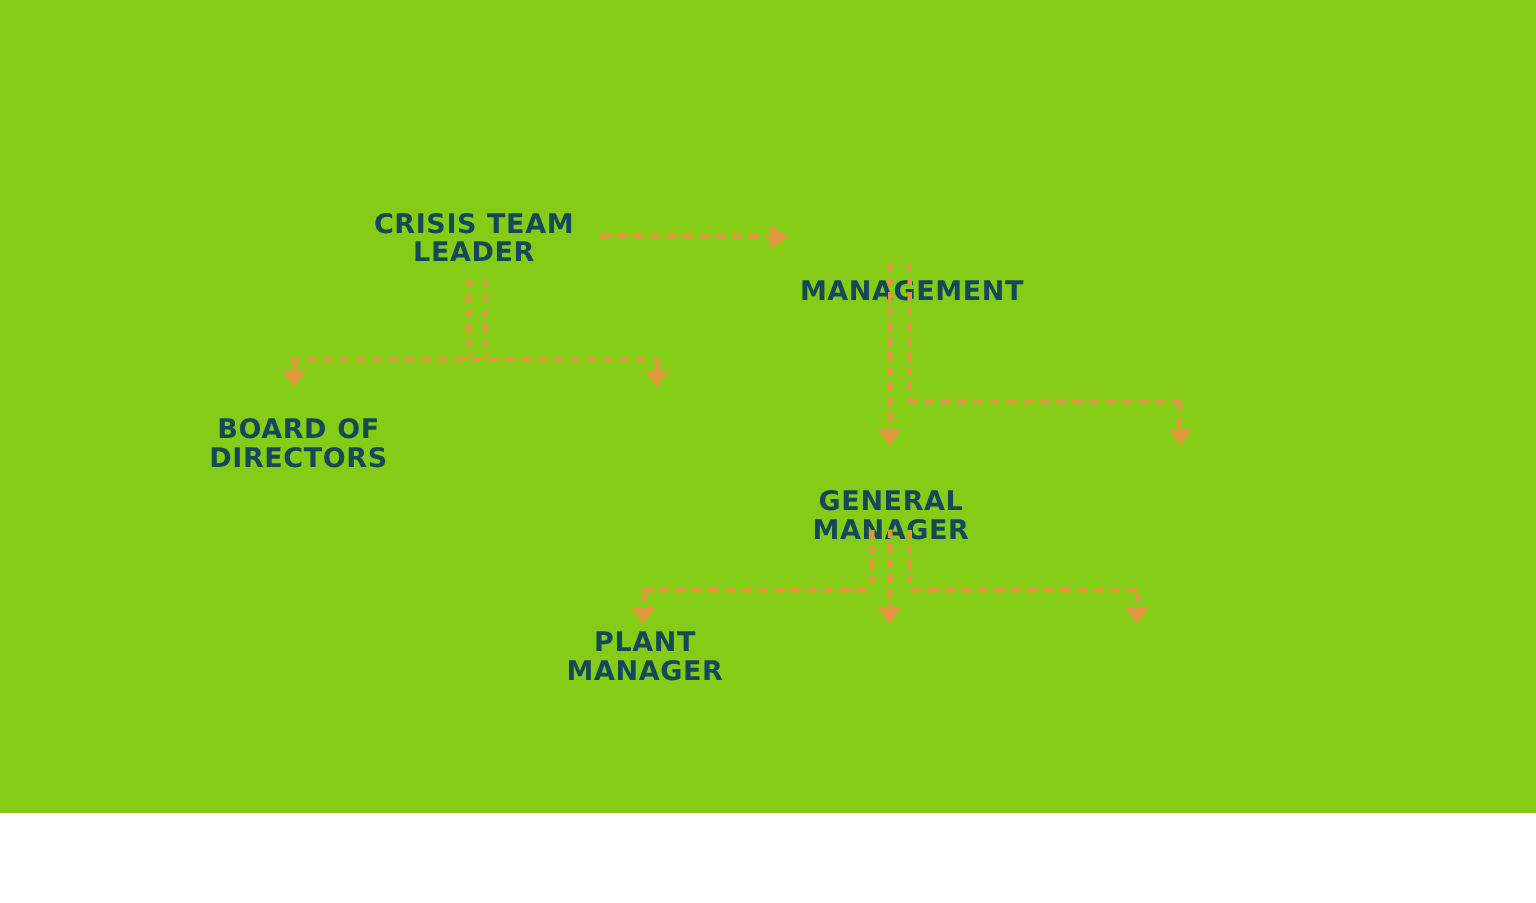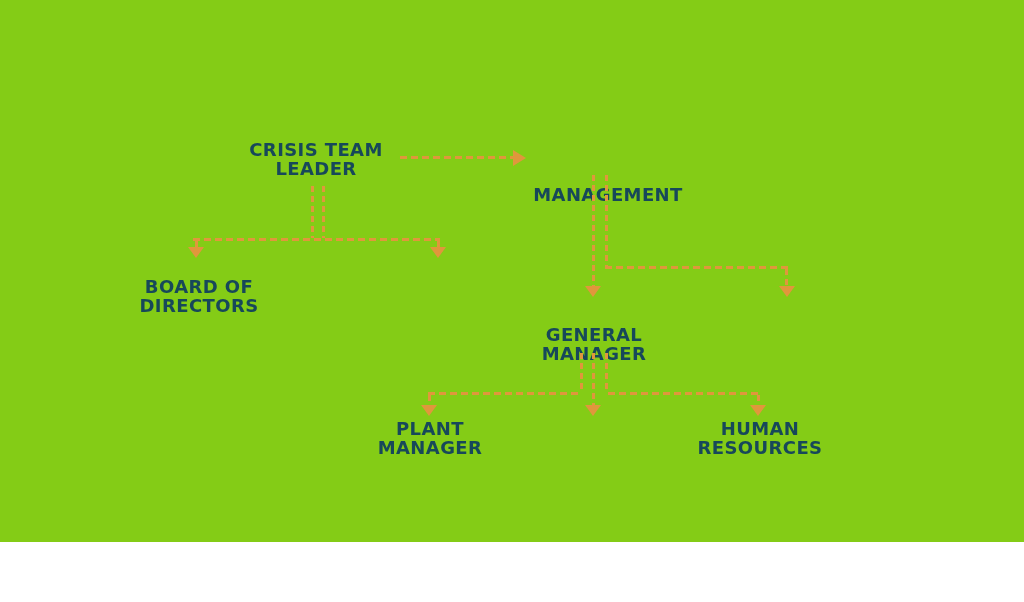--- a/index.html
+++ b/index.html
@@ -63,22 +63,20 @@
 
 
   <div class="node" style="left:594px; top:309px;margin-top:16px;">GENERAL
 MANAGER</div>
 
 
   <div class="node" style="left:430px; top:419px;">PLANT
 MANAGER</div>
 
 
-  <div class="node" style="left:760px; top:419px;">HUMAN
-RESOURCES</div>
 
   <div class="hline" style="left:400px; top:156px; width:113px;"></div>
   <div class="tri-right" style="left:513px; top:150px;"></div>
 
   <div class="vline" style="left:311px; top:186px; height:52px;"></div>
   <div class="vline" style="left:322px; top:186px; height:52px;"></div>
   <div class="hline" style="left:193px; top:238px; width:247px;"></div>
   <div class="vline" style="left:195px; top:241px; height:6px;"></div>
   <div class="tri-down" style="left:188px; top:247px;"></div>
   <div class="vline" style="left:437px; top:241px; height:6px;"></div>

